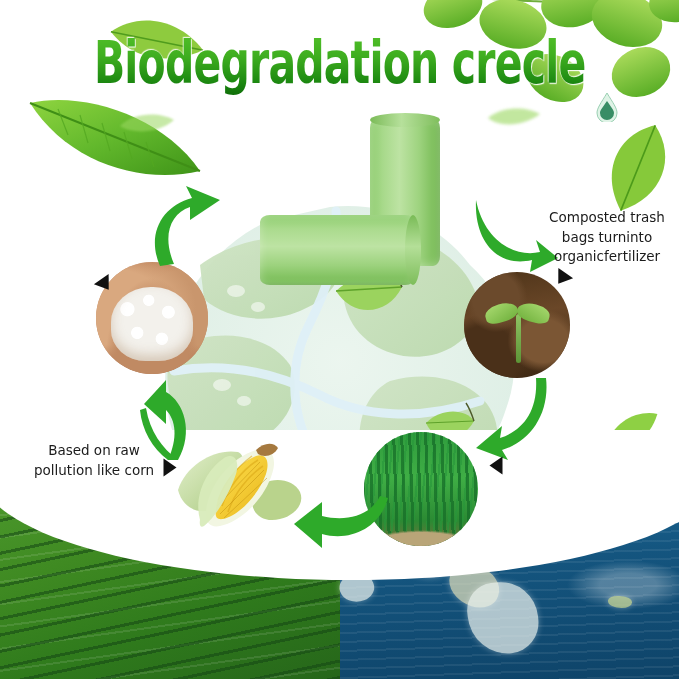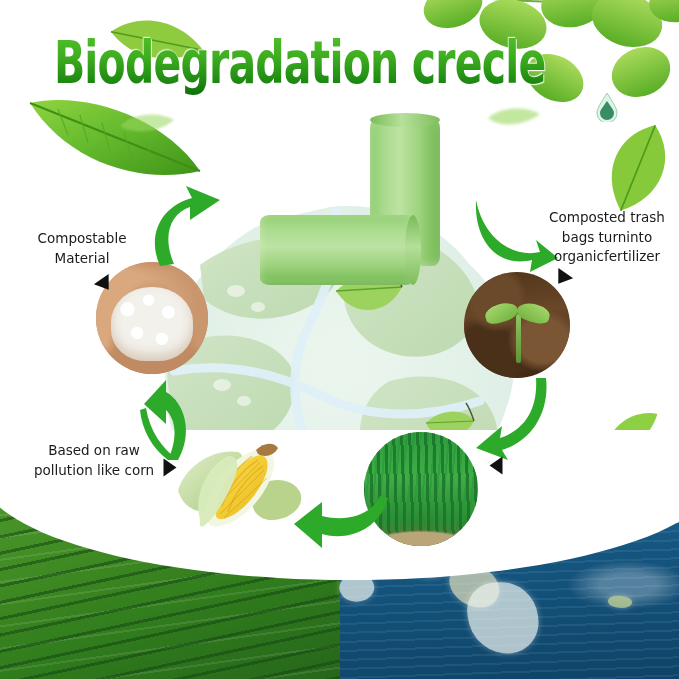--- a/index.html
+++ b/index.html
@@ -4,21 +4,21 @@
 <style>
   html,body{margin:0;padding:0;background:#fff;}
   body{font-family:"DejaVu Sans",sans-serif;}
   #poster{
     position:relative;width:679px;height:679px;overflow:hidden;
     background:#ffffff;
   }
   
   #title-wrap{
     position:absolute;left:0;top:28px;width:679px;height:70px;
-    display:flex;align-items:center;justify-content:flex-start;
+    display:flex;align-items:center;justify-content:center;
     z-index:40;pointer-events:none;
   }
   #poster-title{
     font-family:"DejaVu Sans",sans-serif;
     font-weight:bold;
     font-size:50px;
     letter-spacing:-1px;
     transform:scaleX(0.82) scaleY(1.18);
     transform-origin:center center;
     background:linear-gradient(180deg,#55c32a 0%,#3fae20 40%,#1f8c12 75%,#0d6b08 100%);
@@ -405,22 +405,20 @@
       <div class="litter" style="left:108px;top:96px;width:52px;height:40px;transform:rotate(18deg);background:rgba(230,226,190,.7);"></div>
       <div class="litter" style="left:128px;top:112px;width:70px;height:72px;transform:rotate(-6deg);"></div>
       <div class="litter" style="left:214px;top:42px;width:40px;height:36px;transform:rotate(24deg);"></div>
       <div class="litter" style="left:0px;top:104px;width:34px;height:28px;transform:rotate(-20deg);"></div>
       <div class="litter" style="left:276px;top:38px;width:26px;height:14px;background:rgba(190,220,130,.8);"></div>
       <div class="litter" style="left:268px;top:126px;width:24px;height:12px;background:rgba(200,215,150,.75);"></div>
     </div>
   </div>
   <div id="curve-mask2"></div>
 
-  <div class="label" style="left:6px;top:229px;width:152px;">Compostable
-Material</div>
   <div class="caret rot-r" style="left:96px;top:278px;"></div>
 
   <div class="label" style="left:532px;top:208px;width:150px;">Composted trash
 bags turninto
 organicfertilizer</div>
   <div class="caret rot-l" style="left:553px;top:272px;"></div>
 
   <div class="label" style="left:14px;top:441px;width:160px;">Based on raw
 pollution like corn</div>
   <div class="caret" style="left:161px;top:461px;transform:rotate(-90deg);"></div>

